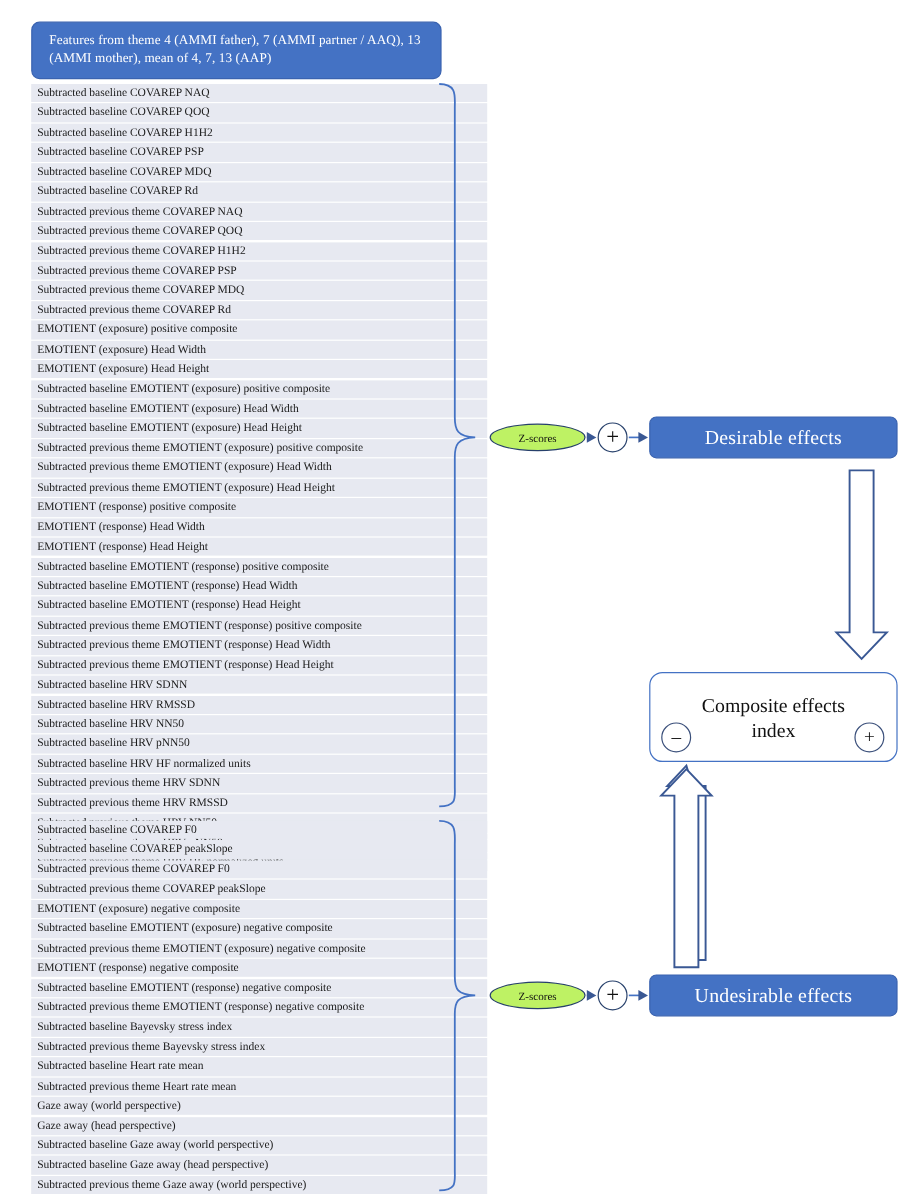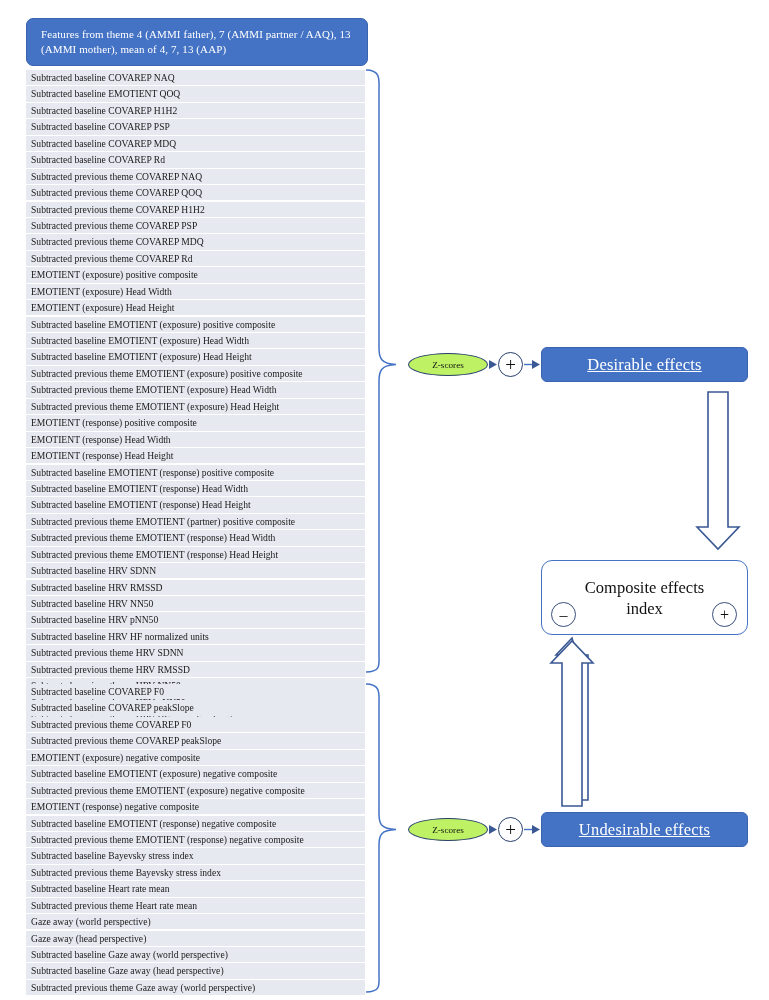--- a/index.html
+++ b/index.html
@@ -27,21 +27,21 @@
     font-size: 11px;
     line-height: 15px;
     padding: 8px 12px 0 14px;
     letter-spacing: .1px;
   }
 
   
   .feature-list {
     position: absolute;
     left: 26px;
-    width: 339px;
+    width: 380px;
   }
   #list-desirable { top: 70px; }
   #list-undesirable { top: 684px; }
 
   .feature-row {
     background: #E7E9F1;
     height: 15.35px;
     line-height: 15.35px;
     font-size: 9.6px;
     padding-left: 5px;
@@ -64,21 +64,20 @@
     position: absolute;
     background: #4472C4;
     border: 1px solid #3A63B0;
     border-radius: 6px;
     color: #ffffff;
     font-size: 16.5px;
     display: flex;
     align-items: center;
     justify-content: center;
     letter-spacing: .2px;
-    text-decoration: underline;
   }
   #box-desirable   { left: 541px; top: 347px; width: 207px; height: 35px; }
   #box-undesirable { left: 541px; top: 812px; width: 207px; height: 35px; }
 
   
   #composite-box {
     position: absolute;
     left: 541px; top: 560px;
     width: 207px; height: 75px;
     background: #ffffff;
@@ -144,21 +143,21 @@
   #plus-desirable   { left: 498px; top: 352px; }
   #plus-undesirable { left: 498px; top: 817px; }
 </style>
 </head>
 <body>
 
 <div id="header-box">Features from theme 4 (AMMI father), 7 (AMMI partner / AAQ), 13 (AMMI mother), mean of 4, 7, 13 (AAP)</div>
 
 <div id="list-desirable" class="feature-list">
     <div class="feature-row">Subtracted baseline COVAREP NAQ</div>
-    <div class="feature-row">Subtracted baseline EMOTIENT QOQ</div>
+    <div class="feature-row">Subtracted baseline COVAREP QOQ</div>
     <div class="feature-row">Subtracted baseline COVAREP H1H2</div>
     <div class="feature-row">Subtracted baseline COVAREP PSP</div>
     <div class="feature-row">Subtracted baseline COVAREP MDQ</div>
     <div class="feature-row">Subtracted baseline COVAREP Rd</div>
     <div class="feature-row">Subtracted previous theme COVAREP NAQ</div>
     <div class="feature-row">Subtracted previous theme COVAREP QOQ</div>
     <div class="feature-row">Subtracted previous theme COVAREP H1H2</div>
     <div class="feature-row">Subtracted previous theme COVAREP PSP</div>
     <div class="feature-row">Subtracted previous theme COVAREP MDQ</div>
     <div class="feature-row">Subtracted previous theme COVAREP Rd</div>
@@ -170,21 +169,21 @@
     <div class="feature-row">Subtracted baseline EMOTIENT (exposure) Head Height</div>
     <div class="feature-row">Subtracted previous theme EMOTIENT (exposure) positive composite</div>
     <div class="feature-row">Subtracted previous theme EMOTIENT (exposure) Head Width</div>
     <div class="feature-row">Subtracted previous theme EMOTIENT (exposure) Head Height</div>
     <div class="feature-row">EMOTIENT (response) positive composite</div>
     <div class="feature-row">EMOTIENT (response) Head Width</div>
     <div class="feature-row">EMOTIENT (response) Head Height</div>
     <div class="feature-row">Subtracted baseline EMOTIENT (response) positive composite</div>
     <div class="feature-row">Subtracted baseline EMOTIENT (response) Head Width</div>
     <div class="feature-row">Subtracted baseline EMOTIENT (response) Head Height</div>
-    <div class="feature-row">Subtracted previous theme EMOTIENT (partner) positive composite</div>
+    <div class="feature-row">Subtracted previous theme EMOTIENT (response) positive composite</div>
     <div class="feature-row">Subtracted previous theme EMOTIENT (response) Head Width</div>
     <div class="feature-row">Subtracted previous theme EMOTIENT (response) Head Height</div>
     <div class="feature-row">Subtracted baseline HRV SDNN</div>
     <div class="feature-row">Subtracted baseline HRV RMSSD</div>
     <div class="feature-row">Subtracted baseline HRV NN50</div>
     <div class="feature-row">Subtracted baseline HRV pNN50</div>
     <div class="feature-row">Subtracted baseline HRV HF normalized units</div>
     <div class="feature-row">Subtracted previous theme HRV SDNN</div>
     <div class="feature-row">Subtracted previous theme HRV RMSSD</div>
     <div class="feature-row">Subtracted previous theme HRV NN50</div>

